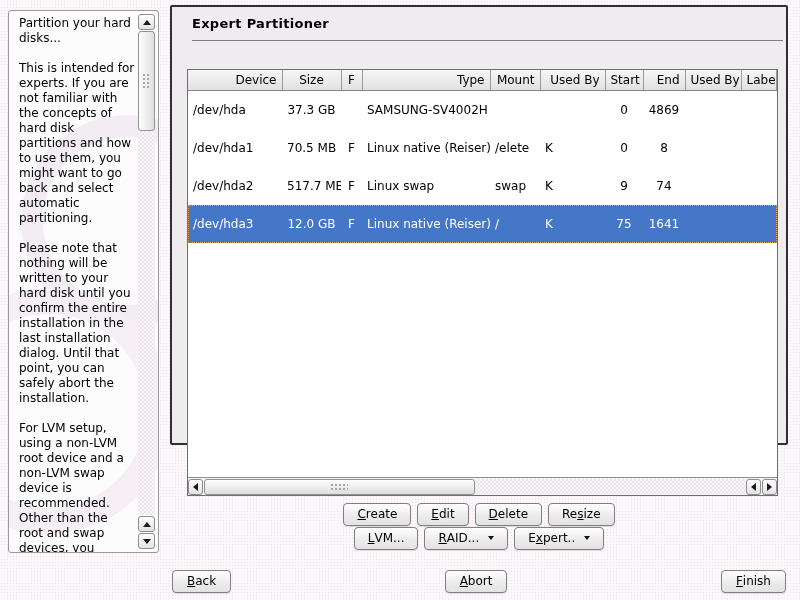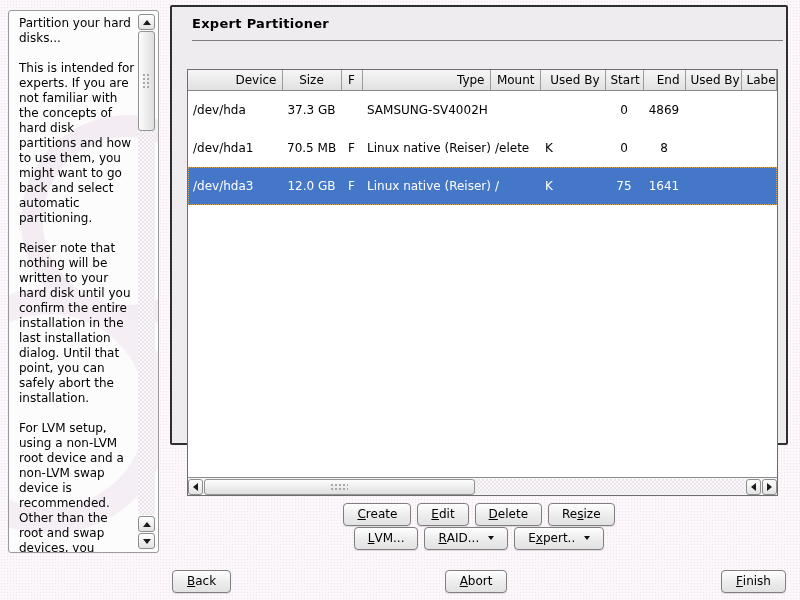--- a/index.html
+++ b/index.html
@@ -159,21 +159,21 @@
 <body>
 
 <aside class="help-panel">
   <svg class="help-watermark" width="151" height="543" viewBox="0 0 151 543">
     <circle cx="118" cy="210" r="95" fill="none" stroke="#f3edf3" stroke-width="22"></circle>
     <circle cx="40" cy="400" r="110" fill="none" stroke="#f5eff5" stroke-width="26"></circle>
   </svg>
   <div class="help-text">
       <p><span>Partition your hard disks...</span></p>
       <p><span>This is intended for </span><b>experts</b><span>. If you are not familiar with the concepts of hard disk </span><b>partitions</b><span> and how to use them, you might want to go back and select </span><b>automatic</b><span> partitioning.</span></p>
-      <p><span>Reiser note that </span><b>nothing will be written to your hard disk</b><span> until you confirm the entire installation in the last installation dialog. Until that point, you can safely abort the installation.</span></p>
+      <p><span>Please note that </span><b>nothing will be written to your hard disk</b><span> until you confirm the entire installation in the last installation dialog. Until that point, you can safely abort the installation.</span></p>
       <p><span>For LVM setup, using a non-LVM root device and a non-LVM swap device is recommended. Other than the root and swap devices, you should have partitions managed by LVM.</span></p>
     </div>
   <div class="vscroll">
     <button class="sb-btn">
         <span class="tri-up"></span>
       </button>
     <div class="sb-track">
       <div class="sb-thumb-v">
           <span class="grip-v"></span>
         </div>
@@ -237,20 +237,32 @@
             <td class="c-right">70.5 MB</td>
             <td class="c-center">F</td>
             <td>Linux native (Reiser)</td>
             <td>/elete</td>
             <td>K</td>
             <td class="c-right">0</td>
             <td class="c-right">8</td>
             <td></td>
             <td></td>
           </tr>
+          <tr>
+            <td>/dev/hda2</td>
+            <td class="c-right">517.7 MB</td>
+            <td class="c-center">F</td>
+            <td>Linux swap</td>
+            <td>swap</td>
+            <td>K</td>
+            <td class="c-right">9</td>
+            <td class="c-right">74</td>
+            <td></td>
+            <td></td>
+          </tr>
           <tr class="selected">
             <td>/dev/hda3</td>
             <td class="c-right">12.0 GB</td>
             <td class="c-center">F</td>
             <td>Linux native (Reiser)</td>
             <td>/</td>
             <td>K</td>
             <td class="c-right">75</td>
             <td class="c-right">1641</td>
             <td></td>

